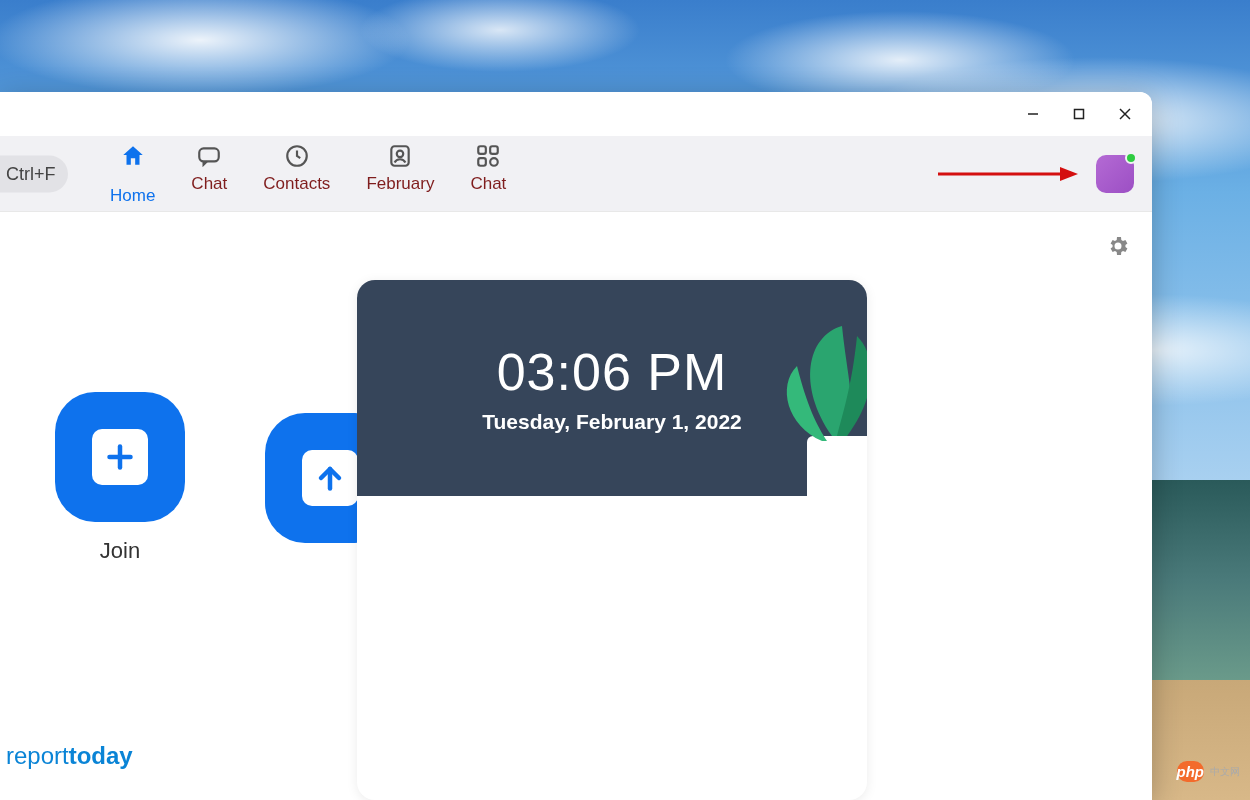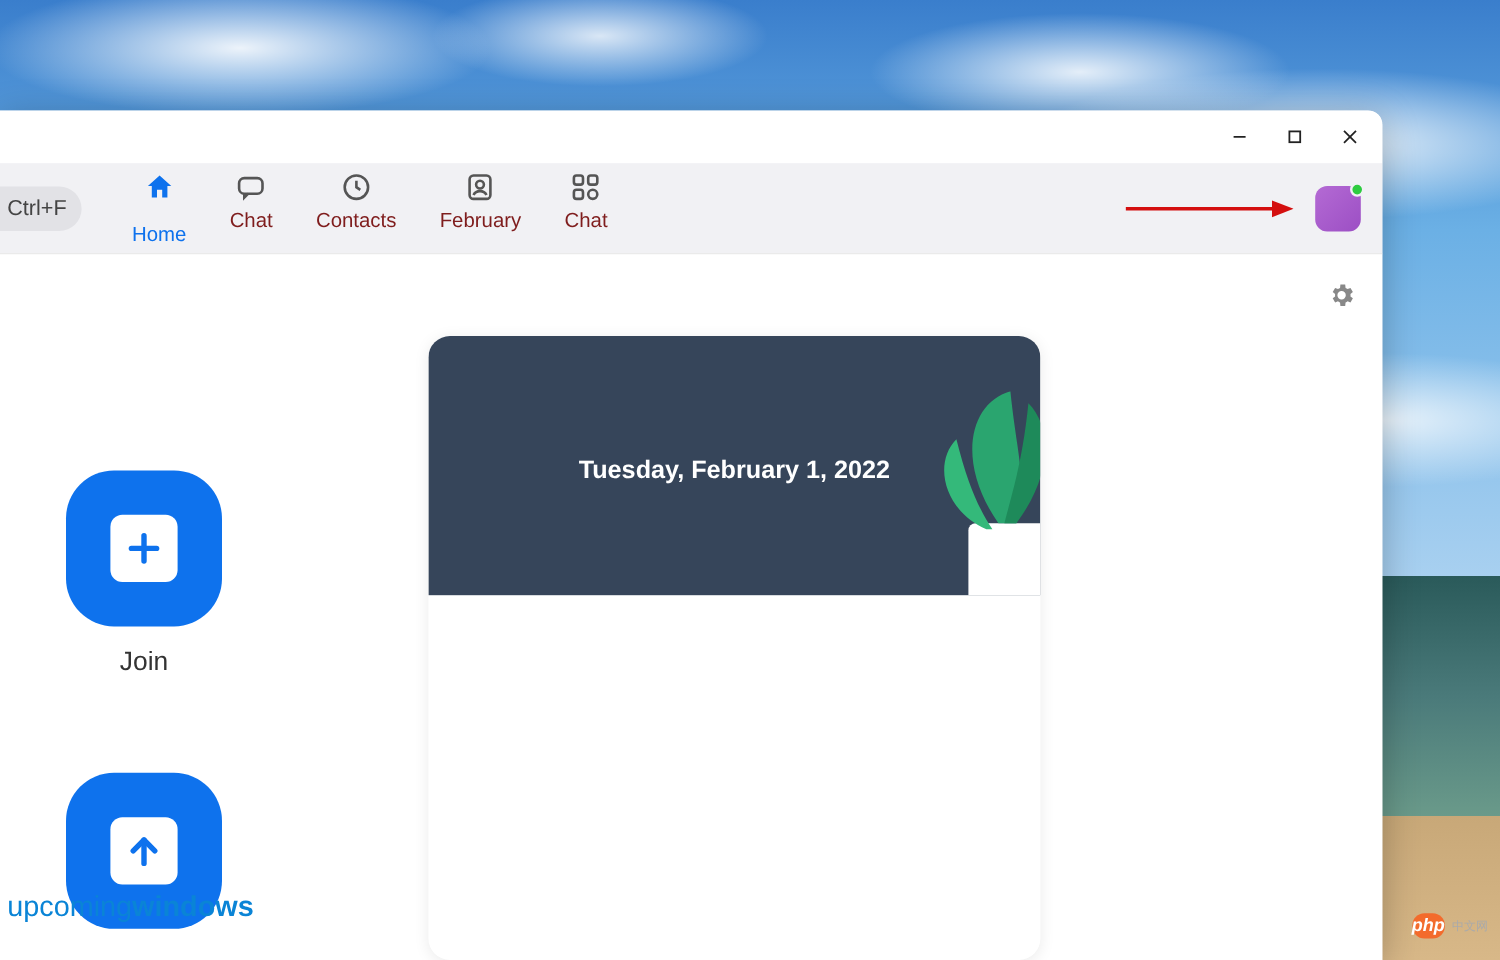--- a/index.html
+++ b/index.html
@@ -127,21 +127,21 @@
     top: 22px;
     color:#888;
     cursor:pointer;
   }
 
   .left-actions {
     position:absolute;
     left: 55px;
     top: 180px;
     display:flex;
-    flex-direction:column;
+    flex-direction:row;
     gap: 80px;
     align-items:center;
   }
   .action-item { display:flex; flex-direction:column; align-items:center; gap:16px; }
   .action-btn {
     width: 130px; height:130px;
     border-radius: 40px;
     background:#0e72ed;
     display:flex; align-items:center; justify-content:center;
     cursor:pointer;
@@ -326,34 +326,35 @@
                   <line x1="12" y1="19" x2="12" y2="6"></line>
                   <polyline points="6 12 12 6 18 12"></polyline>
                 </svg>
             </div>
           </div>
         </div>
       </div>
 
       <div class="main-card">
         <div class="card-hero">
+          <div class="time">03:06 PM</div>
           <div class="date">Tuesday, February 1, 2022</div>
 
           <svg class="plant-right" width="140" height="180" viewBox="0 0 140 180">
             <rect x="70" y="110" width="70" height="80" rx="6" fill="#fff"></rect>
             <path d="M95 110 C60 60 70 10 105 0 C110 50 120 80 110 110 Z" fill="#2aa56f"></path>
             <path d="M110 110 C140 70 140 30 120 10 C115 60 105 90 100 110 Z" fill="#1e8a5a"></path>
             <path d="M85 115 C50 100 40 60 60 40 C70 80 80 100 90 115 Z" fill="#34b97a"></path>
           </svg>
         </div>
       </div>
     </div>
 
   </div>
 
   <div class="wm-left">
-    <span>upcoming</span><b>windows</b>
+    <span>report</span><b>today</b>
   </div>
   <div class="wm-right">
     <span class="pill">php</span>
     <span class="cn">中文网</span>
   </div>
 </div>
 
 </body></html>

